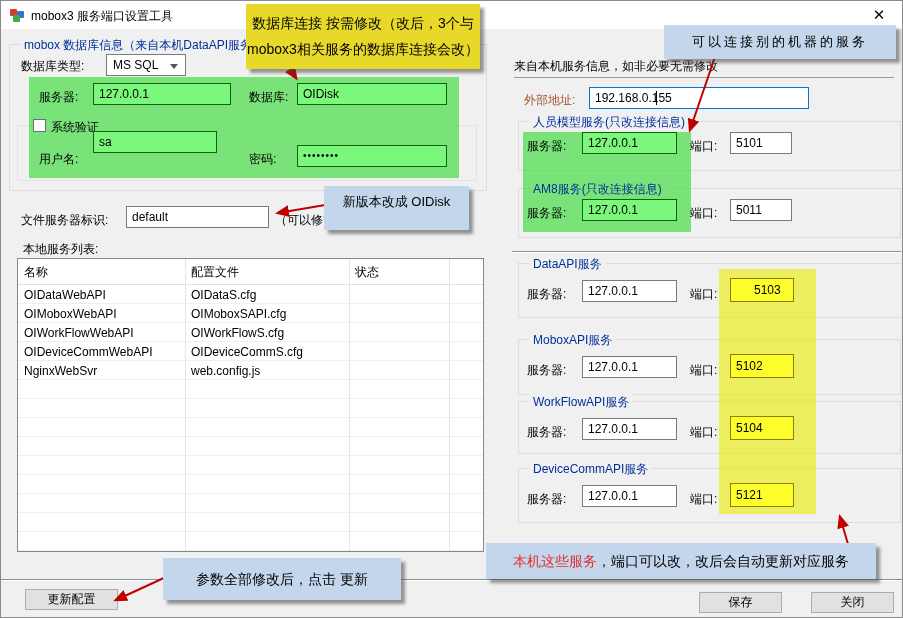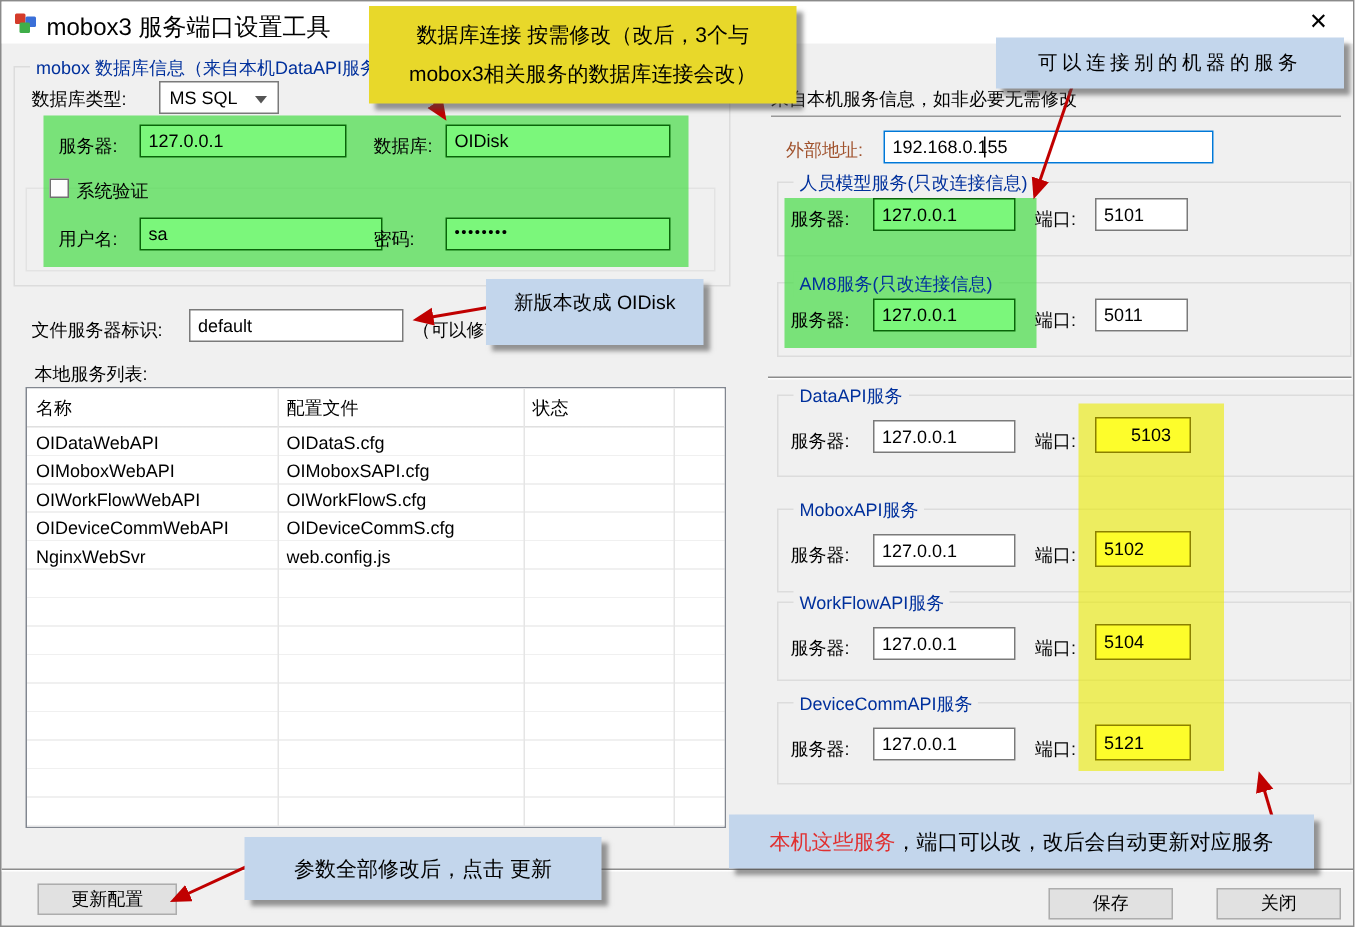--- a/index.html
+++ b/index.html
@@ -3,21 +3,21 @@
 <meta charset="utf-8">
 <style>
   html,body{margin:0;padding:0;background:#d8d8d8;}
   *{box-sizing:border-box;}
   .window{
     position:relative;width:903px;height:618px;background:#f0f0f0;
     border:1px solid #8a8a8a;overflow:hidden;
     font-family:"Liberation Sans","DejaVu Sans",sans-serif;font-size:12px;color:#000;
   }
   .titlebar{position:absolute;left:0;top:0;width:100%;height:28px;background:#ffffff;}
-  .title-text{position:absolute;left:30px;top:7px;font-size:16px;color:#000;}
+  .title-text{position:absolute;left:30px;top:7px;font-size:12px;color:#000;}
   .close-btn{position:absolute;right:8px;top:4px;width:30px;height:20px;text-align:center;
     font-size:15px;line-height:20px;color:#000;cursor:pointer;}
   .appicon{position:absolute;left:8px;top:6px;width:16px;height:16px;}
   .lbl{position:absolute;z-index:2;white-space:nowrap;}
   .grp{position:absolute;border:1px solid #dcdcdc;}
   .gtitle{position:absolute;top:-8px;left:10px;background:#f0f0f0;padding:0 4px;
     color:#00309c;white-space:nowrap;z-index:2;}
   .tin{position:absolute;z-index:2;height:22px;line-height:20px;padding-left:5px;
     background:#fff;border:1px solid #7a7a7a;overflow:hidden;white-space:nowrap;}
   .green-in{background:#7bf77b;border:1px solid #0a640a;}
@@ -81,21 +81,21 @@
 
   <span class="lbl" style="left:38px;top:88px;">服务器:</span>
   <div class="tin green-in" style="left:92px;top:82px;width:138px;">127.0.0.1</div>
   <span class="lbl" style="left:248px;top:88px;">数据库:</span>
   <div class="tin green-in" style="left:296px;top:82px;width:150px;">OIDisk</div>
 
   <span class="checkbox" style="left:32px;top:118px;"></span>
   <span class="lbl" style="left:50px;top:118px;">系统验证</span>
 
   <span class="lbl" style="left:38px;top:150px;">用户名:</span>
-  <div class="tin green-in" style="left:92px;top:144px;width:162px;">sa</div>
+  <div class="tin green-in" style="left:92px;top:130px;width:124px;">sa</div>
   <span class="lbl" style="left:248px;top:150px;">密码:</span>
   <div class="tin green-in" style="left:296px;top:144px;width:150px;font-size:10px;letter-spacing:1px;">••••••••</div>
 
   <span class="lbl" style="left:20px;top:211px;">文件服务器标识:</span>
   <div class="tin" style="left:125px;top:205px;width:143px;">default</div>
   <span class="lbl" style="left:274px;top:211px;">（可以修改</span>
 
   <span class="lbl" style="left:22px;top:240px;">本地服务列表:</span>
   <div class="table">
     <div class="tbody-grid"></div>
@@ -200,21 +200,21 @@
         <path d="M0,0 L7,3 L0,6 z" fill="#c00000"></path>
       </marker>
     </defs>
     <line x1="284" y1="60" x2="295" y2="77" stroke="#c00000" stroke-width="2" marker-end="url(#ah)"></line>
     <line x1="716" y1="50" x2="689" y2="129" stroke="#c00000" stroke-width="2" marker-end="url(#ah)"></line>
     <line x1="330" y1="203" x2="277" y2="212" stroke="#c00000" stroke-width="2" marker-end="url(#ah)"></line>
     <line x1="178" y1="570" x2="115" y2="599" stroke="#c00000" stroke-width="2" marker-end="url(#ah)"></line>
     <line x1="852" y1="560" x2="839" y2="516" stroke="#c00000" stroke-width="2" marker-end="url(#ah)"></line>
   </svg>
 
-  <div class="callout callout-yellow" style="left:245px;top:3px;width:285px;height:65px;font-size:14px;line-height:26px;padding-top:6px;">
+  <div class="callout callout-yellow" style="left:245px;top:3px;width:234px;height:65px;font-size:14px;line-height:26px;padding-top:6px;">
     <div>数据库连接 按需修改（改后，3个与</div>
     <div>mobox3相关服务的数据库连接会改）</div>
   </div>
 
   <div class="callout" style="left:663px;top:24px;width:232px;height:34px;font-size:13px;line-height:34px;letter-spacing:3px;">可以连接别的机器的服务</div>
 
   <div class="callout" style="left:323px;top:185px;width:145px;height:44px;font-size:13px;line-height:16px;padding-top:8px;text-align:center;">新版本改成 OIDisk</div>
 
   <div class="callout" style="left:162px;top:557px;width:238px;height:42px;font-size:14px;line-height:42px;">参数全部修改后，点击 更新</div>
 

